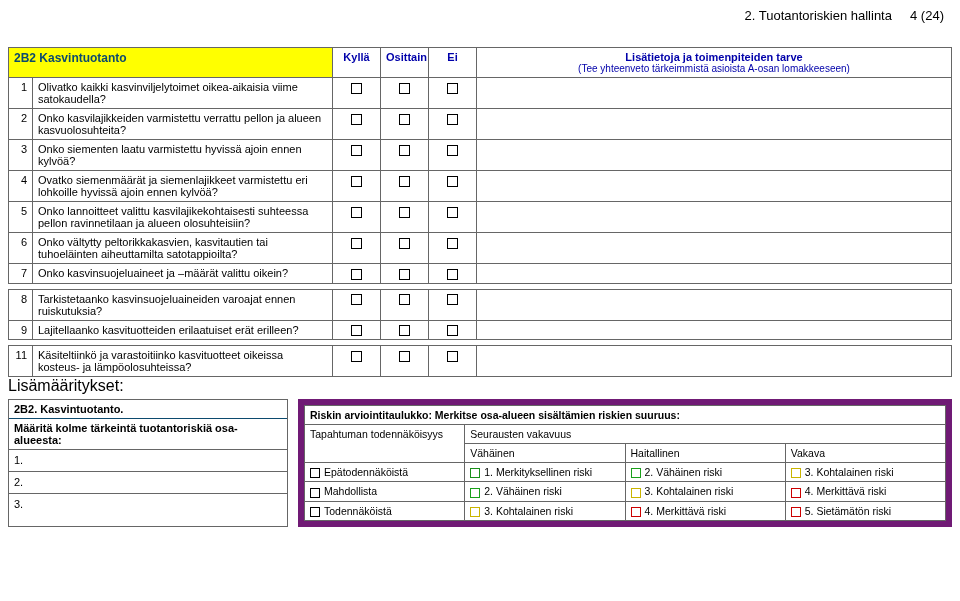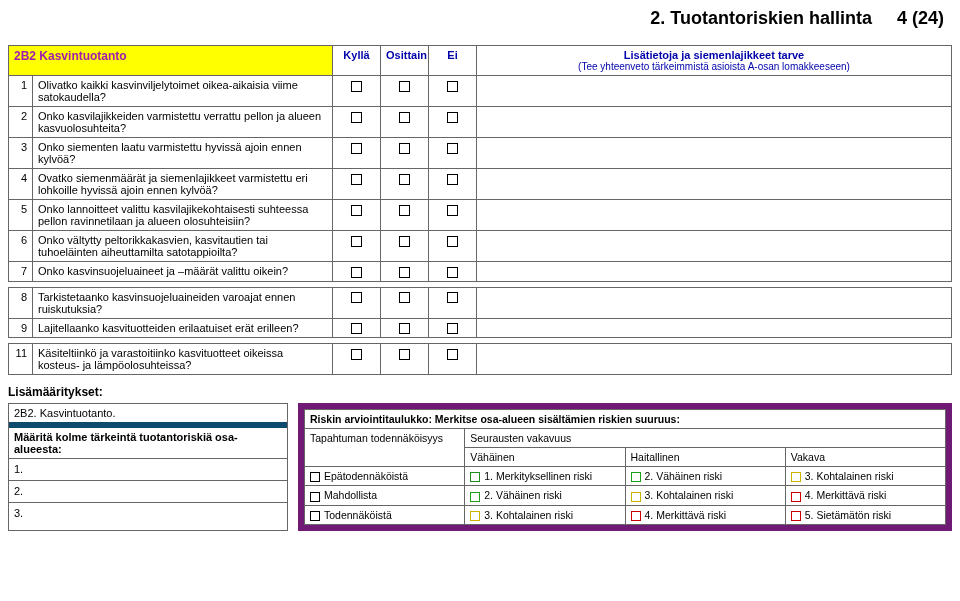--- a/index.html
+++ b/index.html
@@ -7,38 +7,38 @@
     font-family: Arial, sans-serif;
     font-size: 11px;
     margin: 0;
     padding: 8px;
     background: #fff;
     color: #000;
     width: 960px;
   }
   .page-head {
     text-align: right;
-    font-weight: bold;
-    font-size: 18px;
-    margin-bottom: 16px;
+    font-weight: normal;
+    font-size: 13px;
+    margin-bottom: 24px;
     padding-right: 8px;
   }
   table.main {
     border-collapse: collapse;
     width: 100%;
     table-layout: fixed;
   }
   table.main td, table.main th {
     border: 1px solid #666;
     padding: 3px 5px;
     vertical-align: top;
   }
   .hdr-blue {
     background: #ffff00;
-    color: #a21caf;
+    color: #0c4a6e;
     font-weight: bold;
     font-size: 12px;
   }
   .hdr-col {
     color: #0000aa;
     font-weight: bold;
     text-align: center;
     font-size: 11px;
   }
   .hdr-info {
@@ -60,30 +60,30 @@
     text-align: center;
     vertical-align: middle;
   }
   .box {
     display: inline-block;
     width: 11px;
     height: 11px;
     border: 1px solid #000;
     vertical-align: middle;
   }
-  .spec { font-weight: bold; font-size: 12px; margin-top: 10px; }
+  .spec { font-weight: normal; font-size: 16px; }
   .lower { display: flex; gap: 10px; margin-top: 4px; }
   .lower-left {
     width: 280px;
     border: 1px solid #666;
   }
   .lower-left .titlecell {
-    border-bottom: 6px solid #0c4a6e;
-    padding: 3px 5px;
-    font-weight: normal;
+    border-bottom: 1px solid #0c4a6e;
+    padding: 3px 5px;
+    font-weight: bold;
   }
   .lower-left .sub {
     border-bottom: 1px solid #666;
     padding: 3px 5px;
     font-weight: bold;
   }
   .lower-left .row {
     border-bottom: 1px solid #666;
     padding: 4px 5px;
     height: 22px;
@@ -138,21 +138,21 @@
   <thead>
     <tr>
       <td class="hdr-blue" colspan="2">
         <span>2B2</span>
         <span>Kasvintuotanto</span>
       </td>
       <td class="hdr-col">Kyllä</td>
       <td class="hdr-col">Osittain</td>
       <td class="hdr-col">Ei</td>
       <td class="hdr-info">
-        <span>Lisätietoja ja siemenlajikkeet tarve</span>
+        <span>Lisätietoja ja toimenpiteiden tarve</span>
         <span class="sub">(Tee yhteenveto tärkeimmistä asioista A-osan lomakkeeseen)</span>
       </td>
     </tr>
   </thead>
   <tbody id="qbody">
       <tr>
         <td class="num">1</td>
         <td>Olivatko kaikki kasvinviljelytoimet oikea-aikaisia viime satokaudella?</td>
         <td class="chk"><span class="box"></span></td>
         <td class="chk"><span class="box"></span></td>

